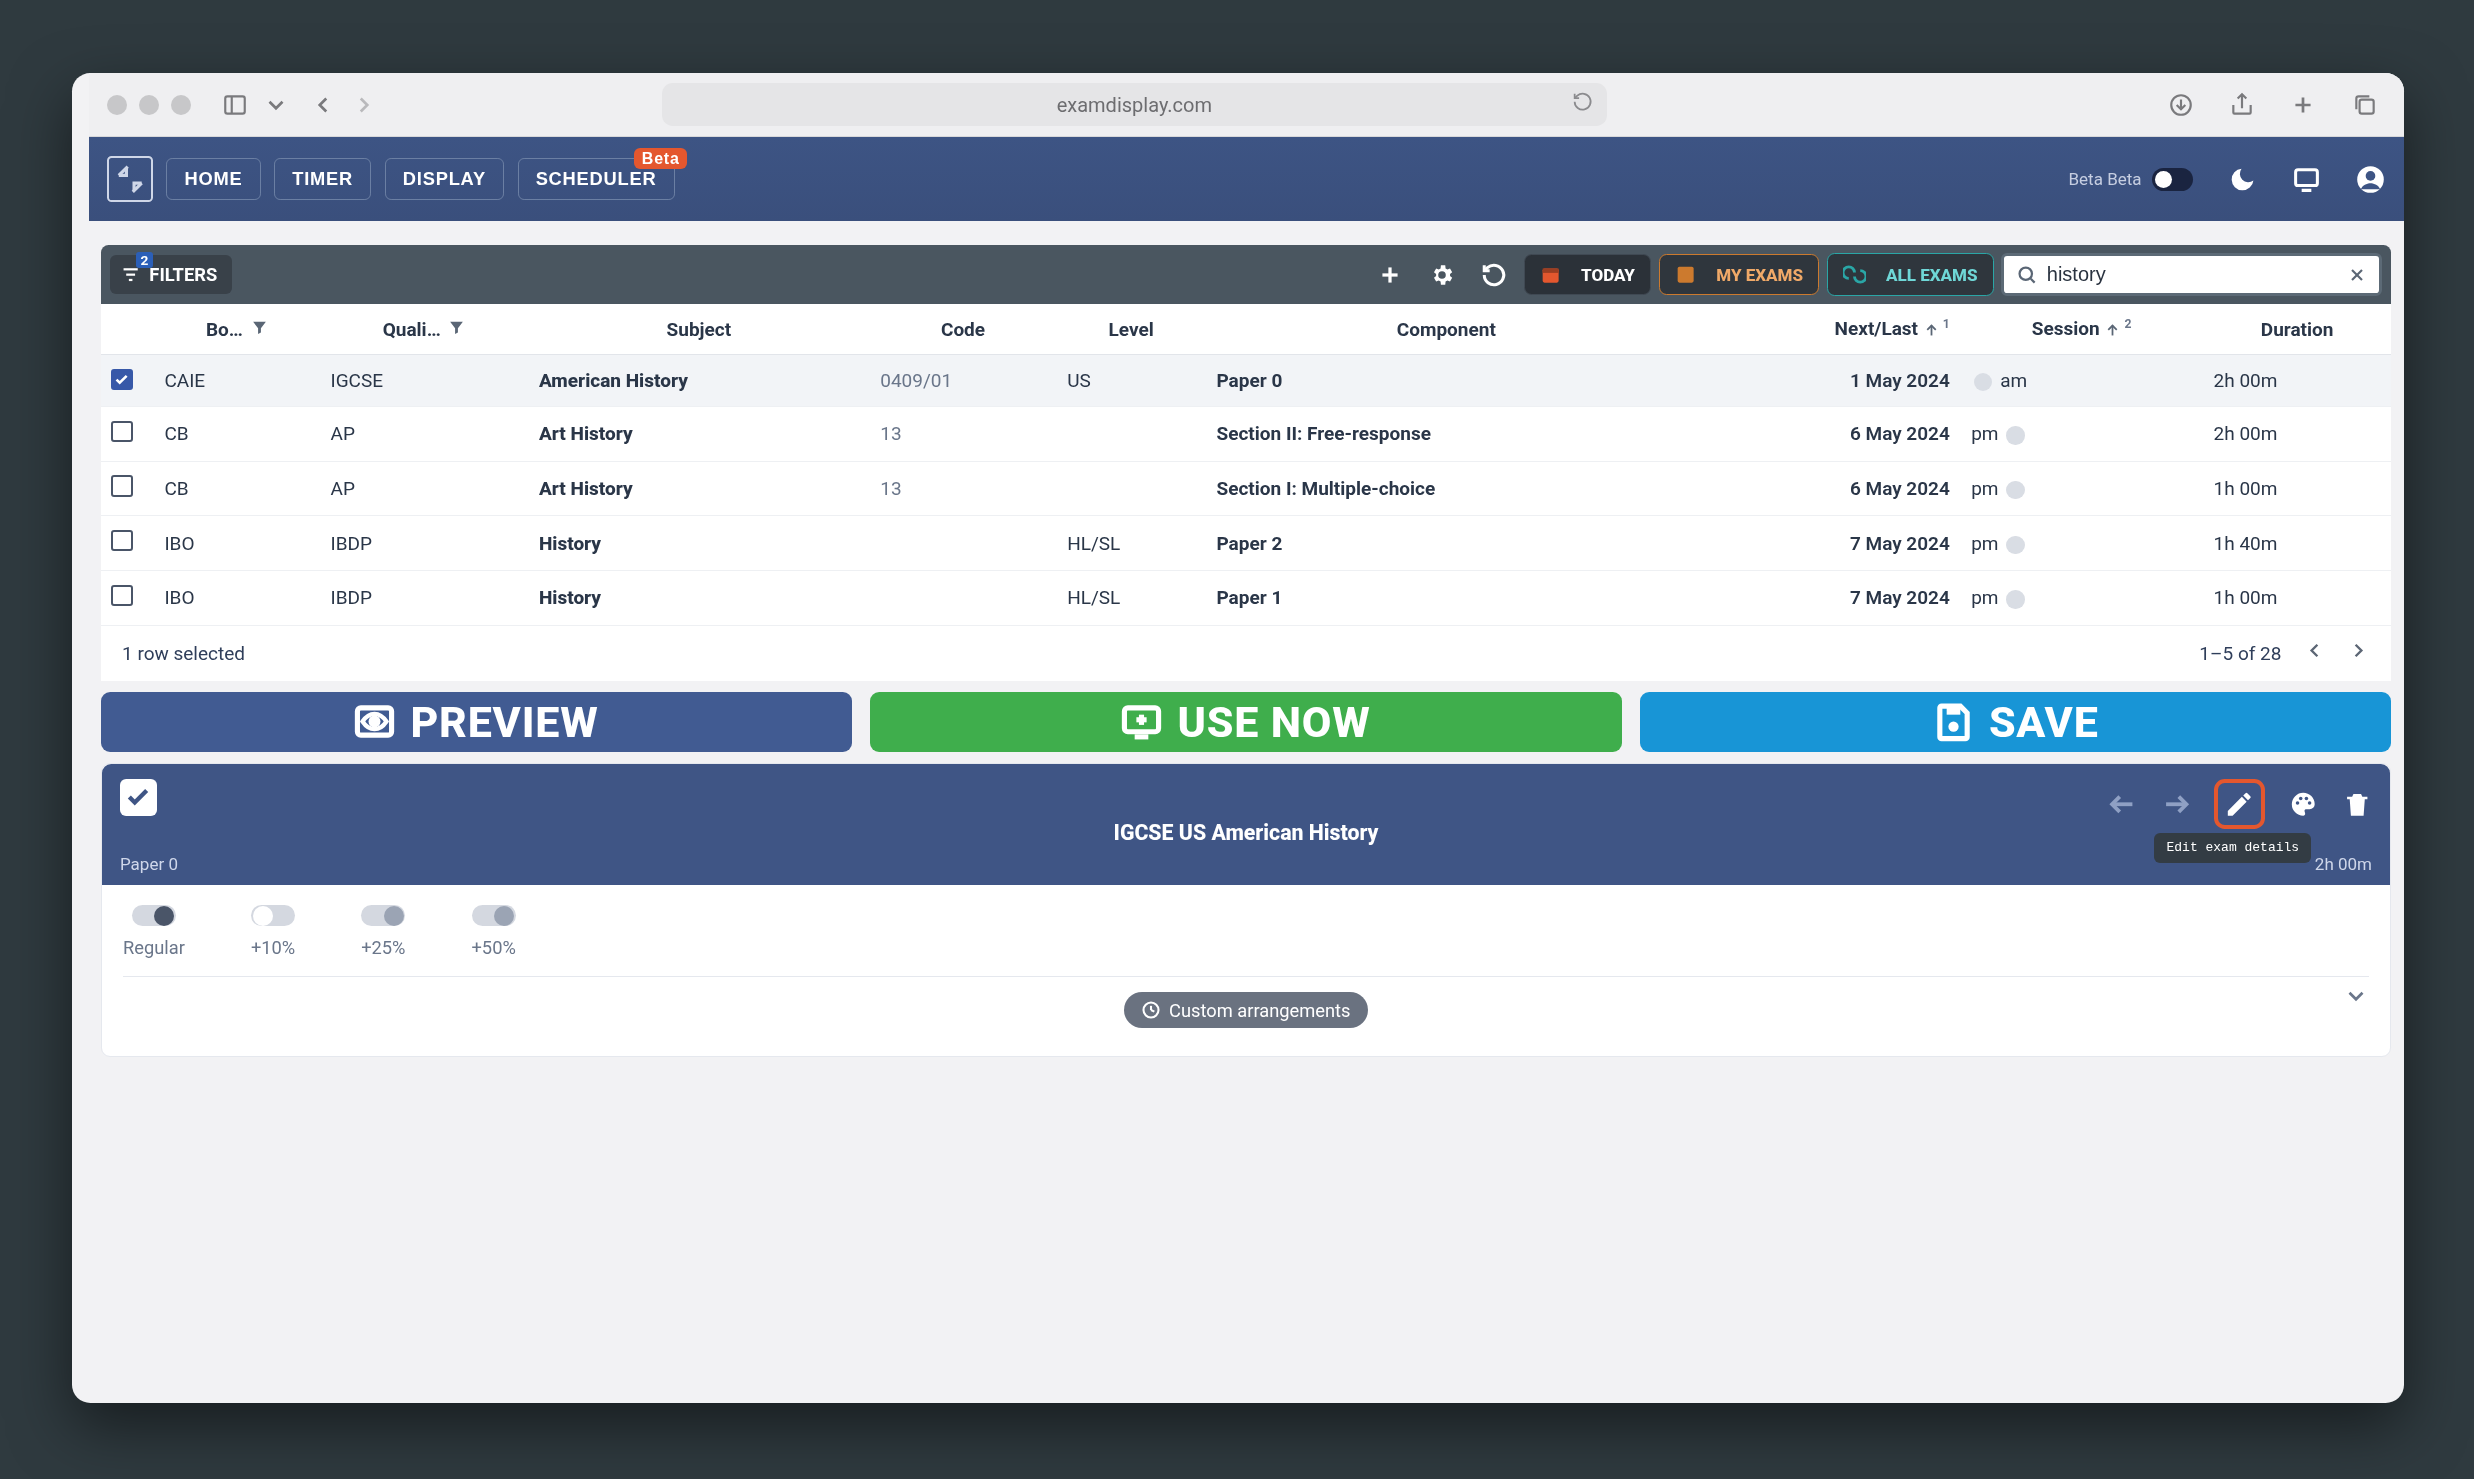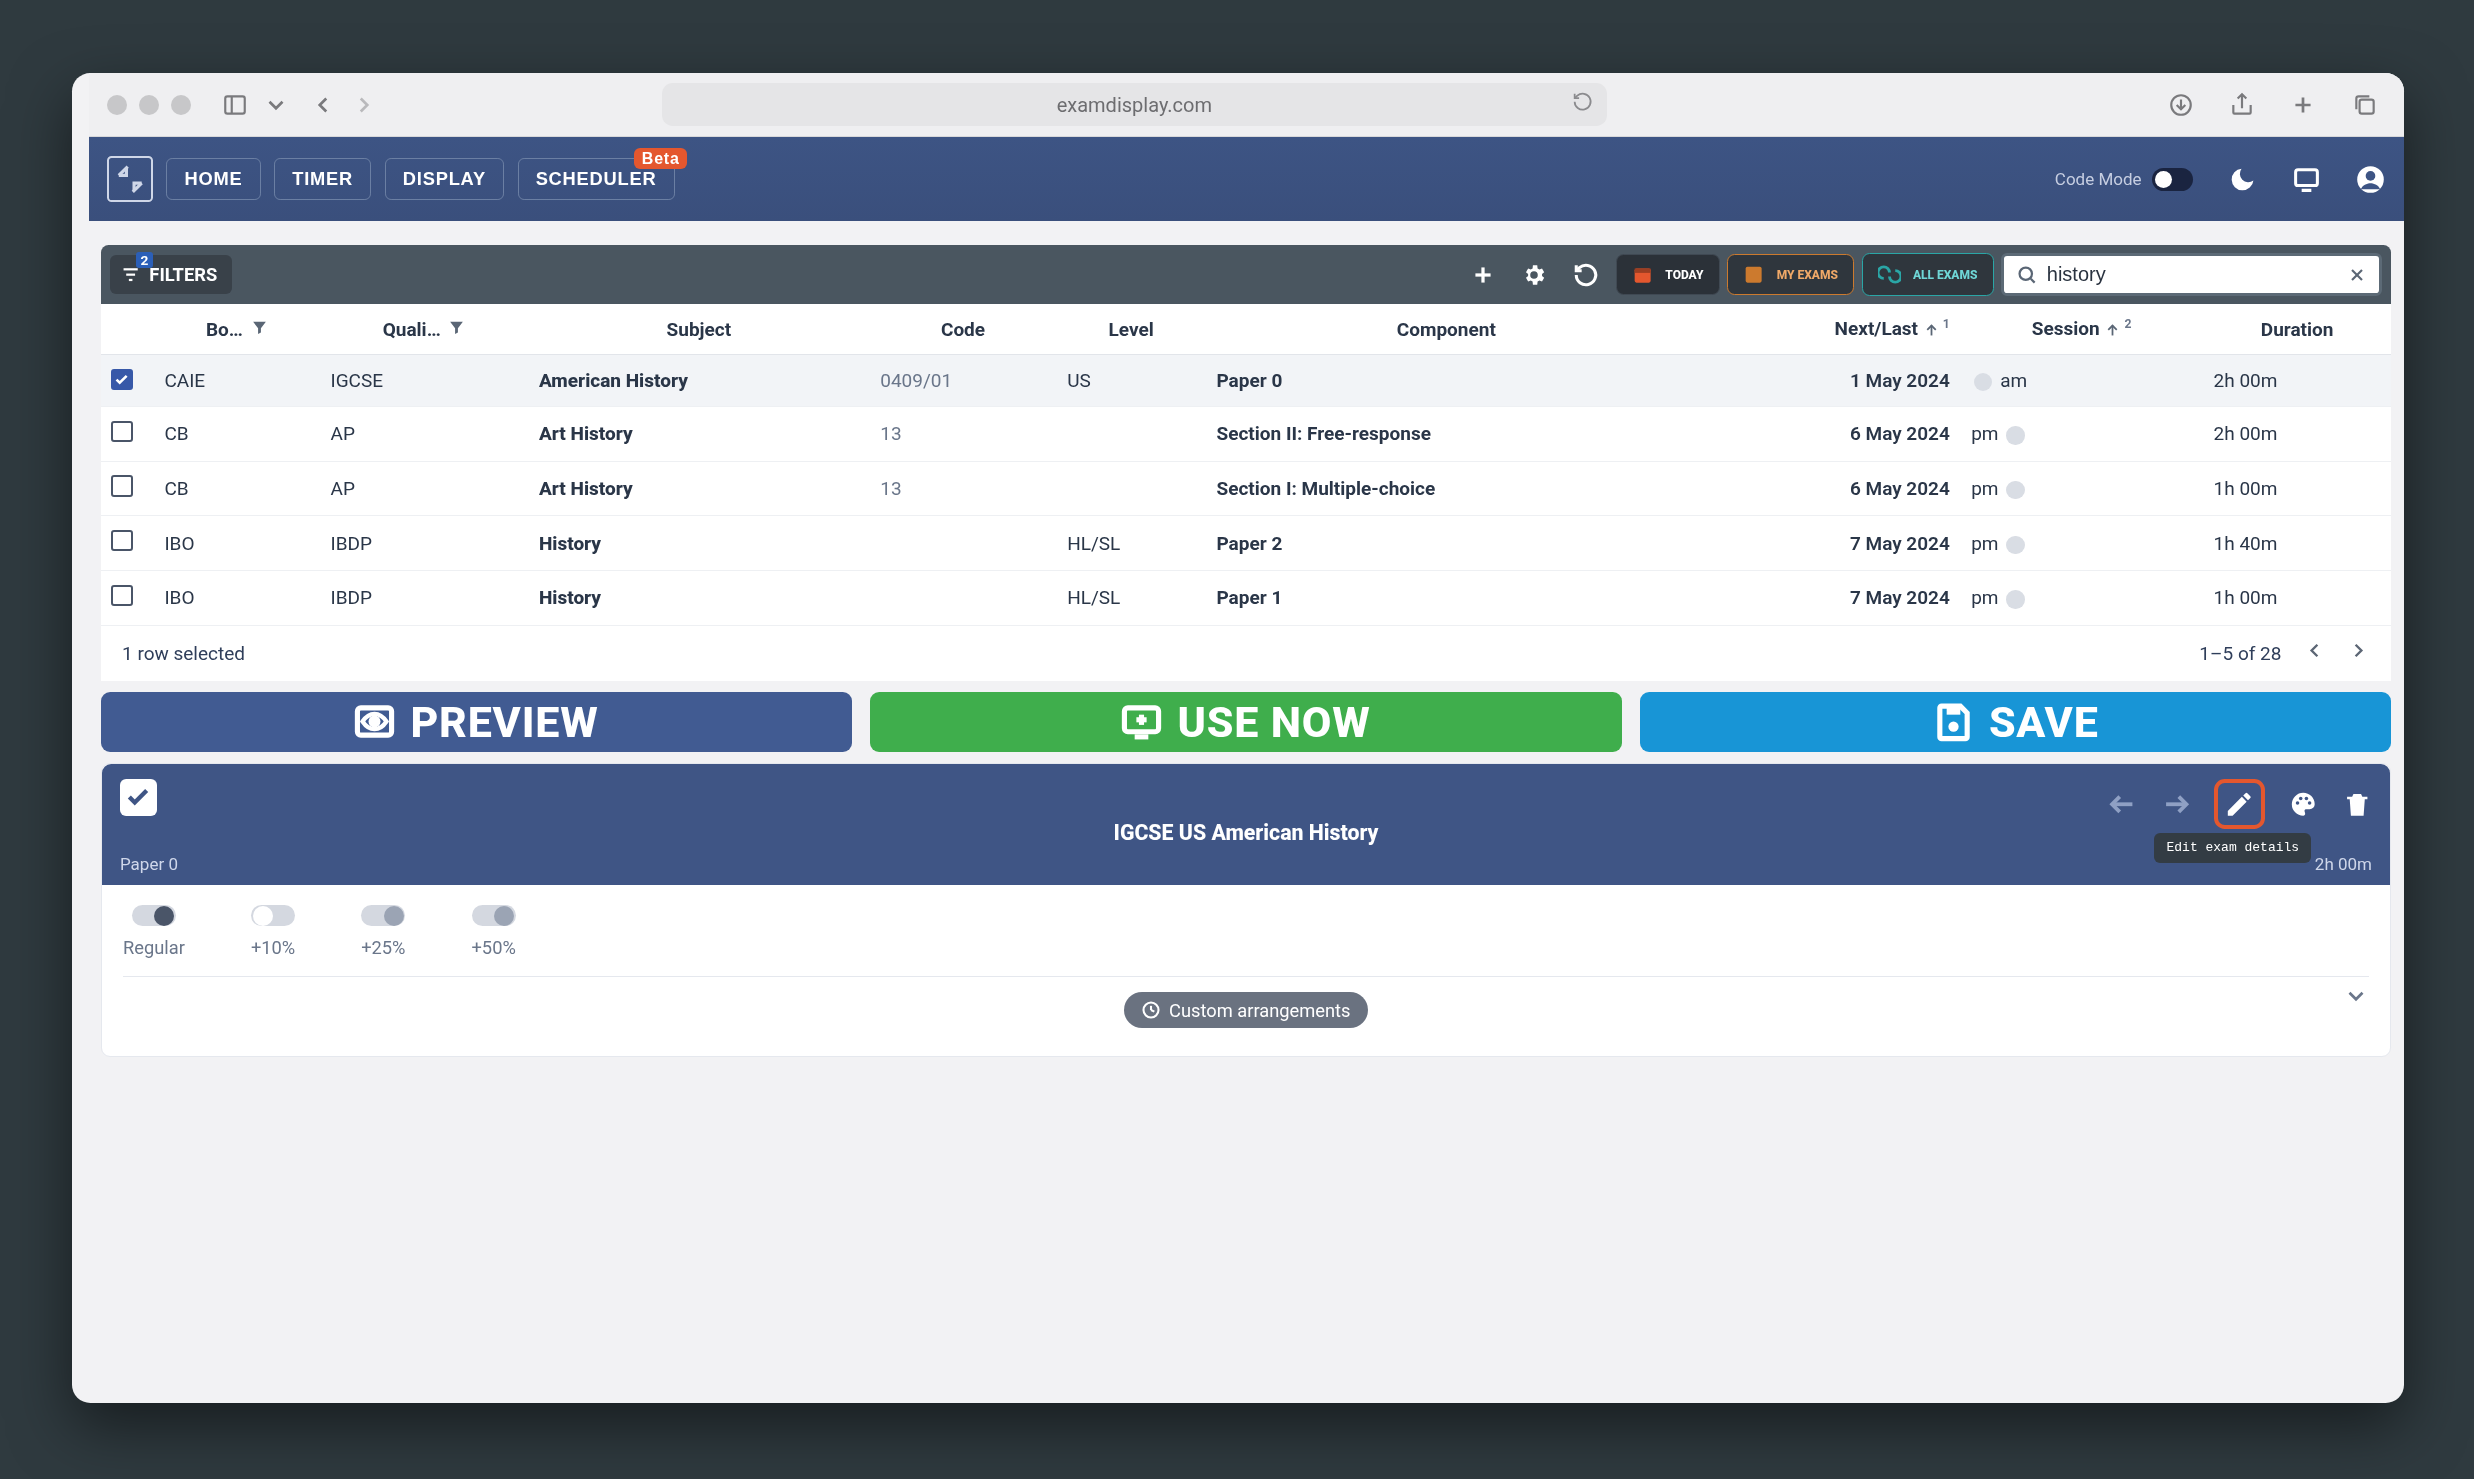--- a/index.html
+++ b/index.html
@@ -102,21 +102,21 @@
     gap: 7.6px;
   }
   .filters-btn{
     background:#394149;color:#fff;border-radius:6.1px;padding:9.1px 15.2px 9.1px 10.7px;font-weight:700;font-size:18.3px;display:flex;align-items:center;gap:7.6px;position:relative;
   }
   .fcount{position:absolute; top:-3px; left:26px; background:#2b5fb8;color:#fff;font-size:13.7px;padding:0 4.6px;border-radius:3px;font-weight:700;}
   .toolbar .grow{flex:1;}
   .tool-icon{ color:#fff; padding:7.6px 9.1px; display:flex; border-radius:6.1px;}
   .tool-icon svg{width:26px;height:26px;}
   .segbtn{
-    display:flex;align-items:center;gap:12px;color:#fff;font-weight:800;font-size:12px;
+    display:flex;align-items:center;gap:20px;color:#fff;font-weight:800;font-size:17px;
     padding:9.1px 15.2px;border-radius:7.6px;background:#2f363d;
   }
   .segbtn.orange{ border:1.5px solid #cc7a2e; color:#f0a968;}
   .segbtn.teal{ border:1.5px solid #2aa6a6; color:#6fd7d7;}
   .searchbox{
     flex:0 0 381px; height:43px;background:#fff;border:3px solid #5c6a76;border-radius:6.1px;display:flex;align-items:center;padding:0 12.2px;gap:9.1px;color:#2a3340;font-size:20px;
   }
   .searchbox input{border:none;outline:none;flex:1;font-size:20px;color:#2a3340;background:transparent;}
   
   table.exams{
@@ -277,21 +277,21 @@
     </div>
     <button class="navbtn">HOME</button>
     <button class="navbtn">TIMER</button>
     <button class="navbtn">DISPLAY</button>
     <button class="navbtn">
       <span>SCHEDULER</span>
       <span class="badge">Beta</span>
     </button>
     <div class="spacer"></div>
     <div class="beta-mode">
-      <span>Code Mode</span>
+      <span>Beta Beta</span>
       <span class="switch-pill"></span>
     </div>
     <div class="hdr-icon">
         <svg viewBox="0 0 24 24" fill="currentColor">
           <path d="M21 12.8A9 9 0 1 1 11.2 3a7 7 0 0 0 9.8 9.8z"></path>
         </svg>
       </div>
     <div class="hdr-icon">
         <svg viewBox="0 0 24 24" fill="none" stroke="currentColor" stroke-width="2.5">
           <rect x="3" y="4" width="18" height="13" rx="2"></rect>

